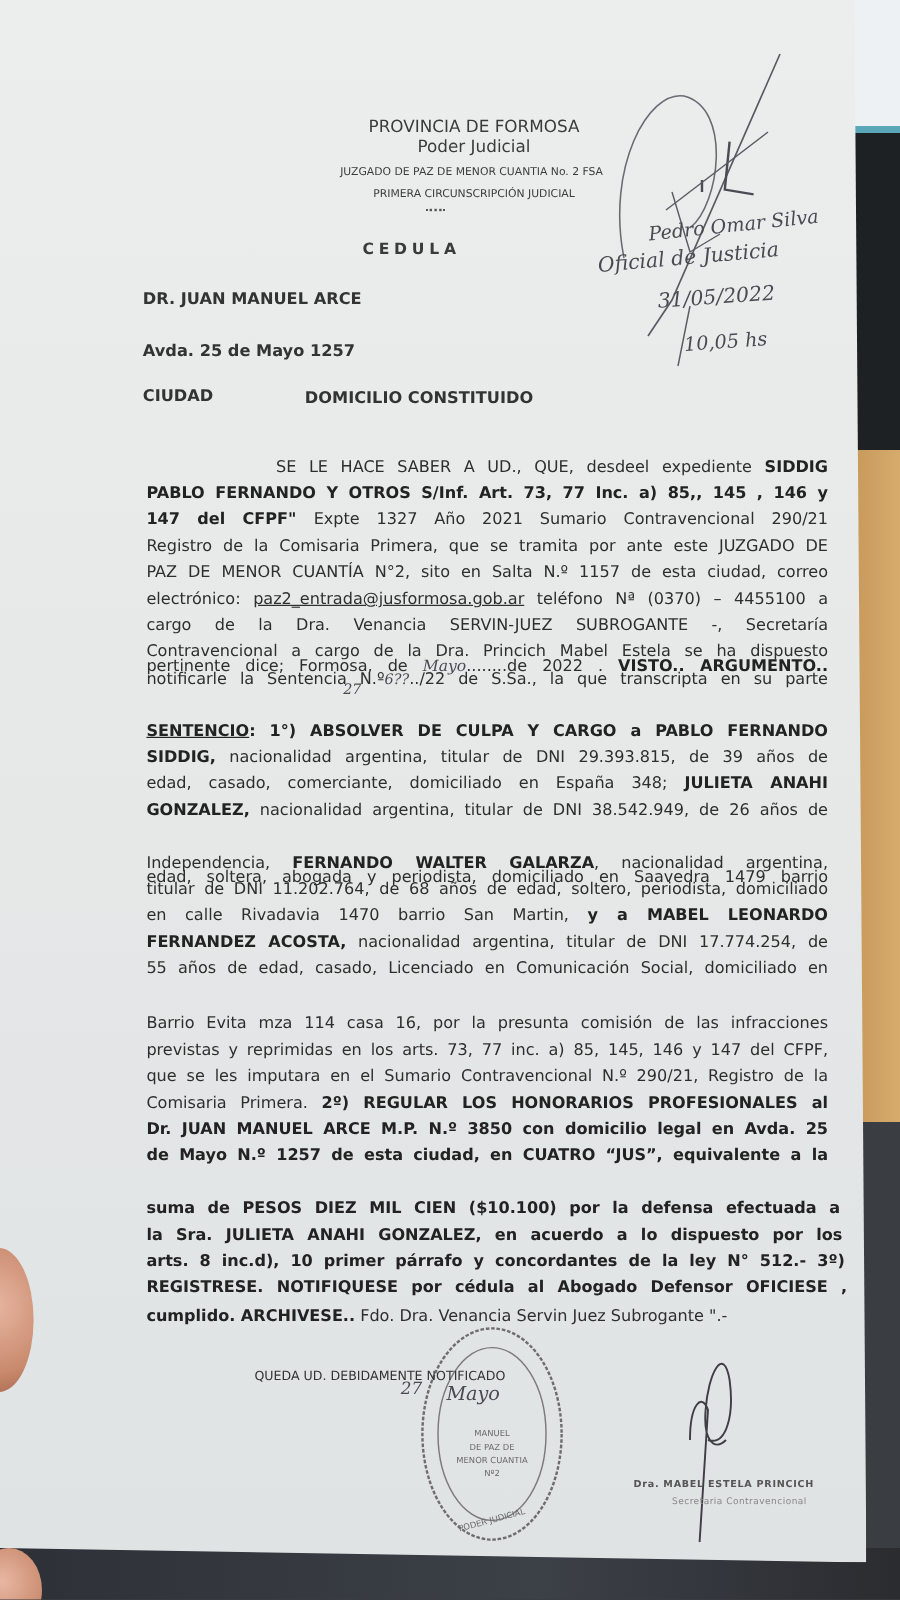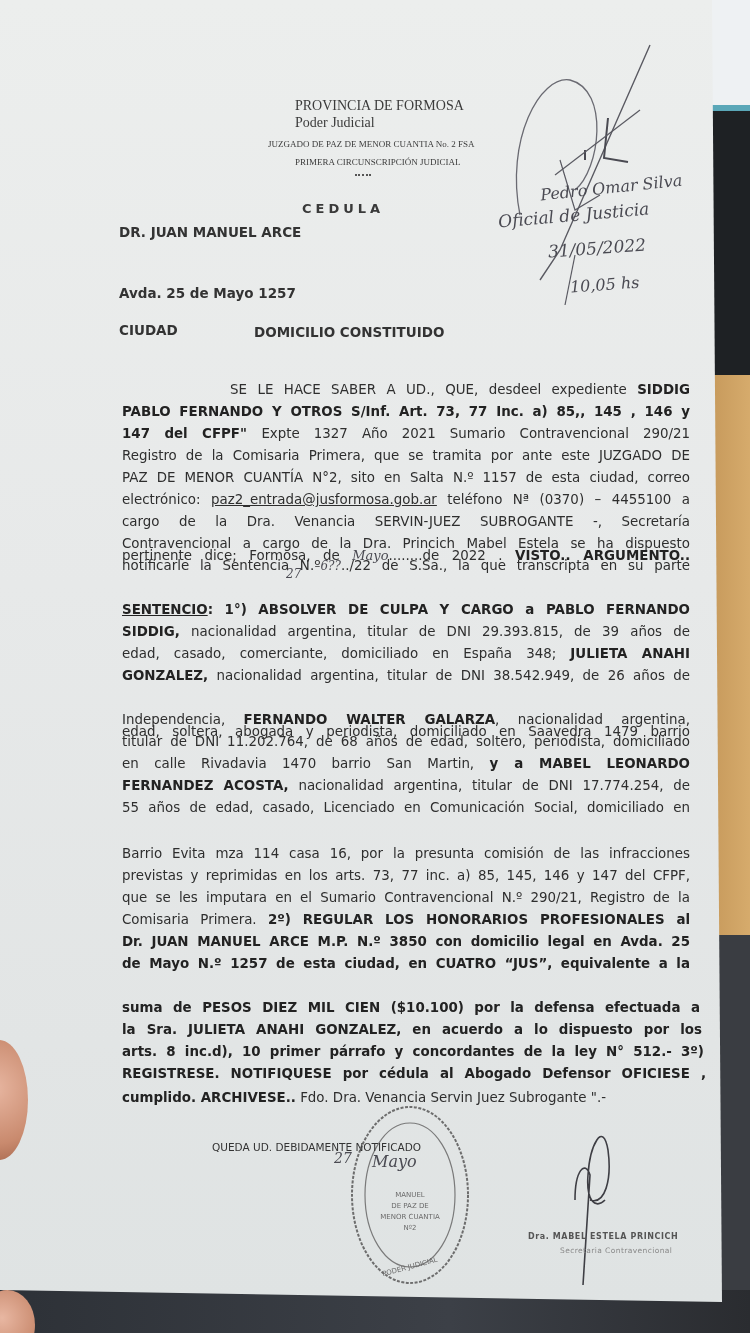--- a/index.html
+++ b/index.html
@@ -42,36 +42,36 @@
     }
 
     .abs { position: absolute; white-space: nowrap; }
 
     .motto {
       left: 296px; top: 34px;
       font-family: "DejaVu Serif", serif; font-style: italic;
       font-size: 17px; color: #555;
       letter-spacing: 0.2px;
     }
-    .hdr { text-align: left; color: #3b3b3b; font-family: Liberation Serif, serif; }
+    .hdr { text-align: center; color: #3b3b3b; }
     .hdr-province { left: 295px; top: 98px; width: 200px; font-size: 14px; }
     .hdr-power { left: 295px; top: 115px; width: 200px; font-size: 14px; }
     .hdr-court { left: 268px; top: 139px; width: 250px; font-size: 9px; }
     .hdr-circ  { left: 295px; top: 157px; width: 200px; font-size: 9px; }
     .emblem {
       left: 355px; top: 174px; width: 16px; height: 12px;
       border-top: 2px dotted #555;
     }
     .title-cedula {
       left: 302px; top: 201px; font-size: 13px; font-weight: bold;
       letter-spacing: 4px; color: #3a3a3a;
     }
 
     .addr { font-weight: bold; font-size: 13.5px; color: #333; }
-    .addr-name { left: 119px; top: 224px; }
+    .addr-name { left: 119px; top: 241px; }
     .addr-street { left: 119px; top: 285px; }
     .addr-city { left: 119px; top: 322px; }
     .addr-dom { left: 254px; top: 324px; }
 
     .body-line {
       position: absolute; left: 122px; width: 568px;
       font-size: 13.4px; line-height: 20px;
       text-align: justify; text-align-last: justify;
       white-space: nowrap; color: #2e2e2e;
     }

